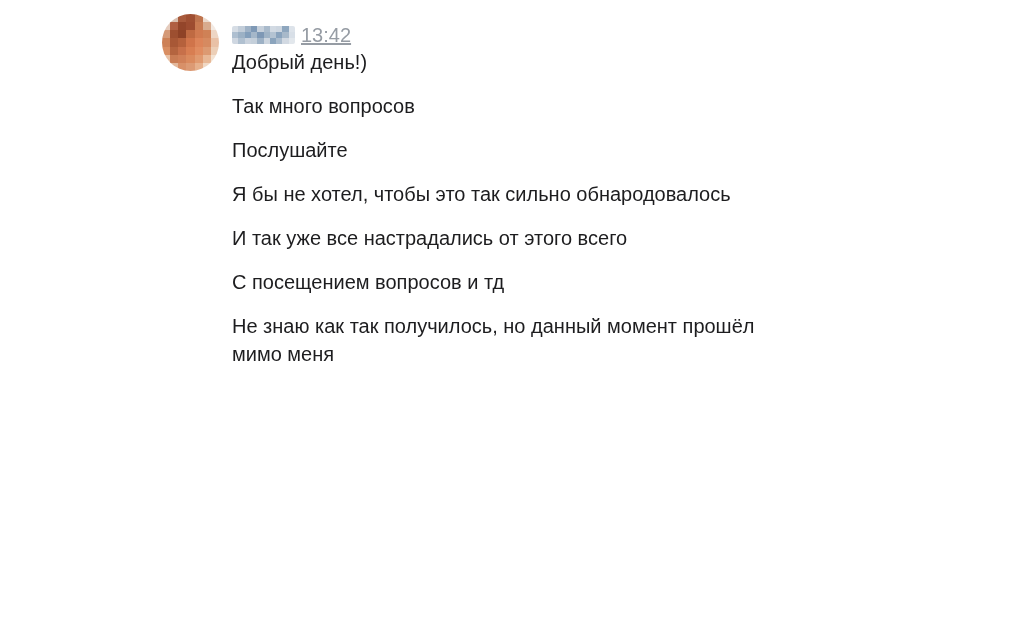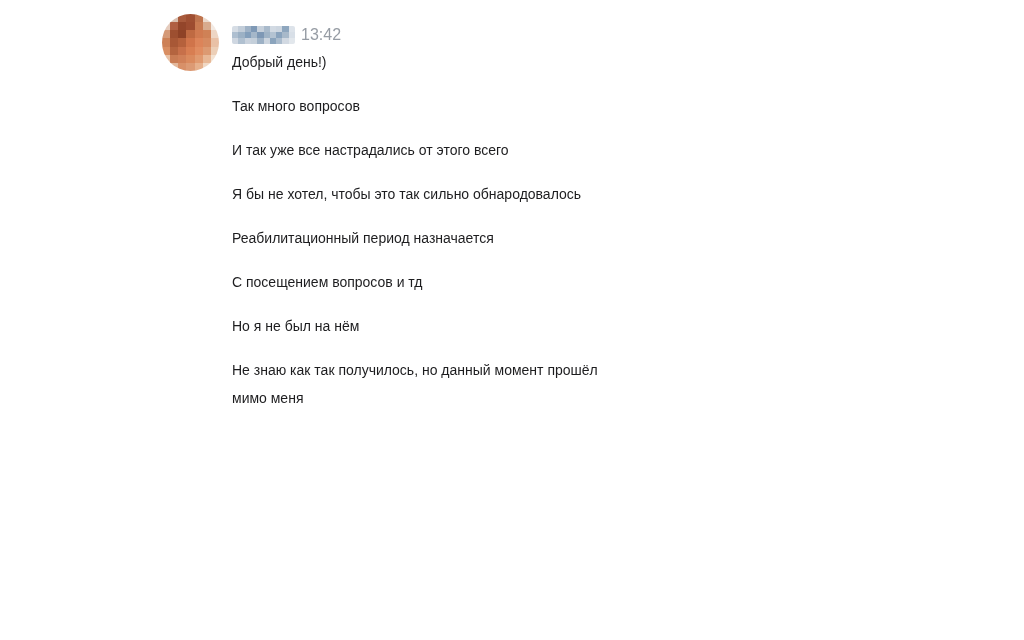--- a/index.html
+++ b/index.html
@@ -40,32 +40,33 @@
     width: 63px; height: 18px;
     display: grid;
     grid-template-columns: repeat(10, 1fr);
     grid-template-rows: repeat(3, 1fr);
     overflow: hidden;
     border-radius: 2px;
     margin-right: 6px;
     cursor: pointer;
   }
   .time {
-    font-size: 16px;
+    font-size: 20px;
     line-height: 18px;
     color: var(--timestamp);
+    text-decoration: underline;
   }
   .messages {
     margin-top: 4px;
     display: flex;
     flex-direction: column;
     gap: 16px;
   }
   .msg {
-    font-size: 14px;
+    font-size: 20px;
     line-height: 28px;
     color: var(--text);
     white-space: pre-line;
     max-width: 560px;
   }
 </style>
 </head>
 <body>
 
 <div class="chat-row">
@@ -152,22 +153,21 @@
           <div style="background: rgb(139, 164, 189);"></div>
           <div style="background: rgb(171, 188, 205);"></div>
           <div style="background: rgb(210, 217, 226);"></div>
           <div style="background: rgb(226, 231, 236);"></div>
         </span>
       <span class="time">13:42</span>
     </div>
     <div class="messages">
       <div class="msg">Добрый день!)</div>
       <div class="msg">Так много вопросов</div>
+      <div class="msg">Послушайте</div>
+      <div class="msg">Я бы не хотел, чтобы это так сильно обнародовалось</div>
       <div class="msg">И так уже все настрадались от этого всего</div>
-      <div class="msg">Я бы не хотел, чтобы это так сильно обнародовалось</div>
-      <div class="msg">Реабилитационный период назначается</div>
       <div class="msg">С посещением вопросов и тд</div>
-      <div class="msg">Но я не был на нём</div>
       <div class="msg">Не знаю как так получилось, но данный момент прошёл
 мимо меня</div>
     </div>
   </div>
 </div>
 
 </body></html>

